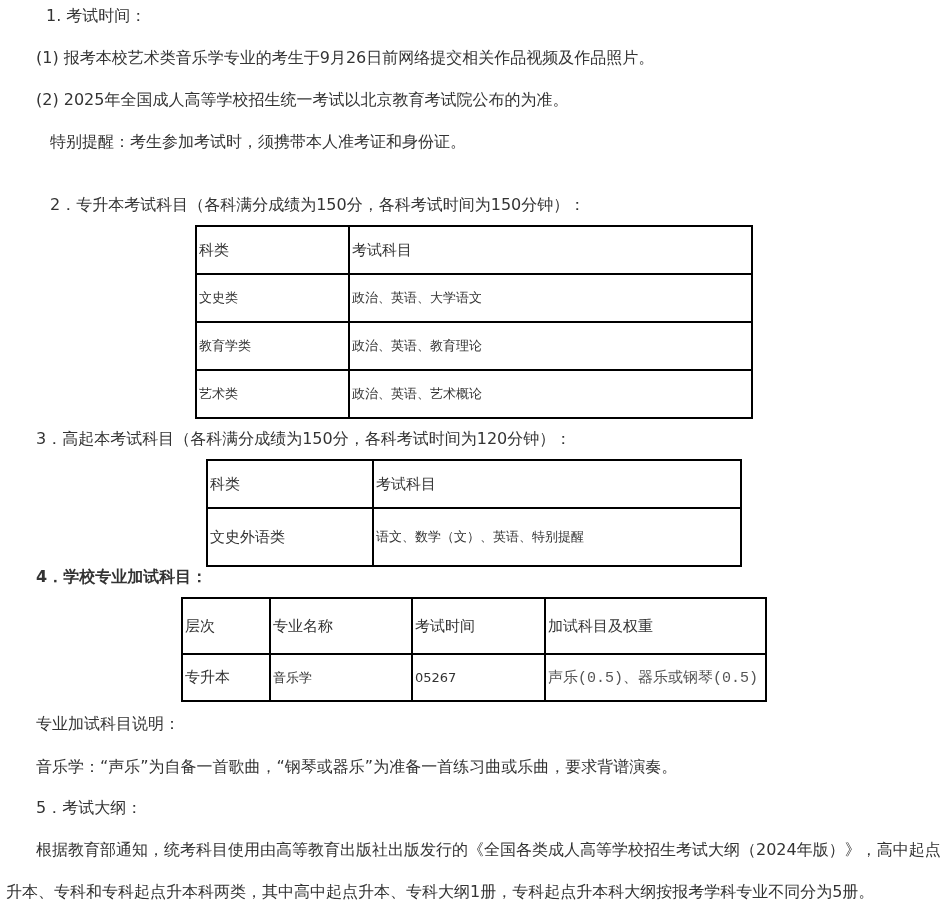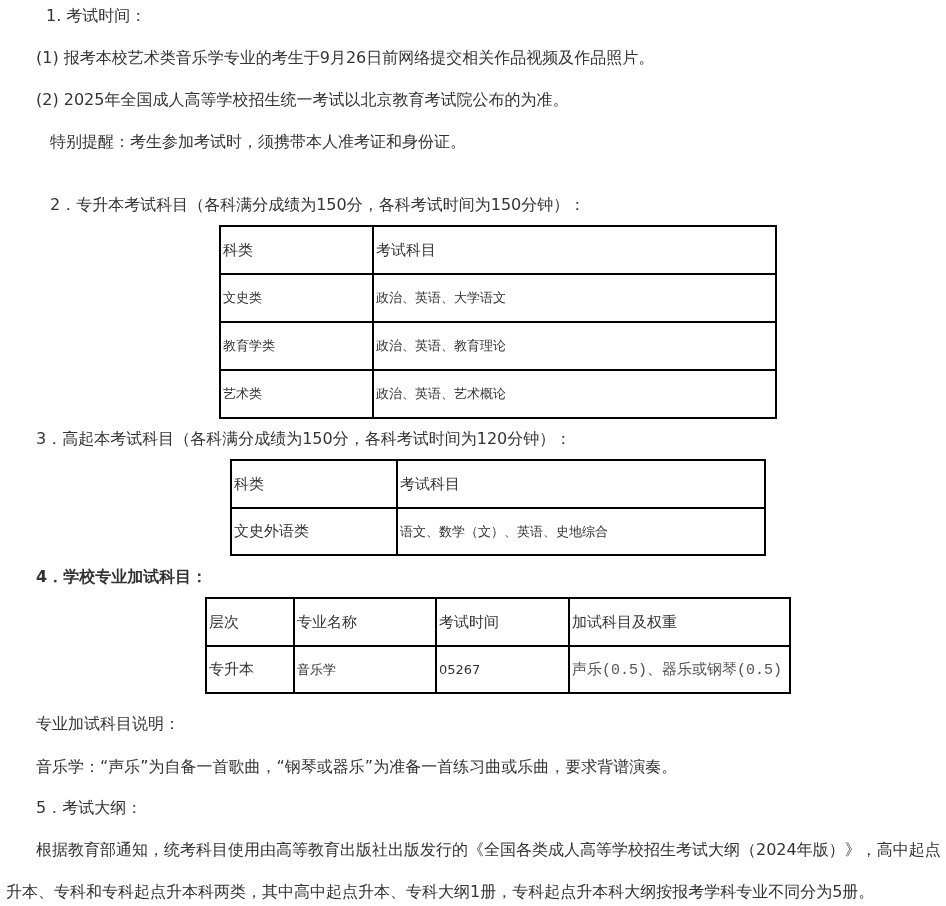--- a/index.html
+++ b/index.html
@@ -3,21 +3,21 @@
 <meta charset="utf-8">
 <style>
   html, body { margin: 0; padding: 0; background: #ffffff; }
   body {
     width: 946px; height: 906px; overflow: hidden; position: relative;
     font-family: "DejaVu Sans", "Liberation Sans", sans-serif;
     color: #333333;
   }
   .line { position: absolute; font-size: 16px; line-height: 20px; white-space: nowrap; color: #333; }
   table.exam {
-    position: absolute; border-collapse: collapse; table-layout: fixed; margin-left: 24px;
+    position: absolute; border-collapse: collapse; table-layout: fixed;
   }
   table.exam td {
     border: 2px solid #000; padding: 0 0 0 2px; vertical-align: middle;
     font-size: 15px; color: #333; white-space: nowrap; overflow: hidden;
   }
   table.exam td.small { font-size: 13px; }
   table.exam td.serif { font-family: Liberation Mono, monospace; font-size: 15px; color: #555; border-radius: 7px; }
 </style>
 </head>
 <body>
@@ -62,39 +62,39 @@
   <table class="exam" style="left:206px; top:459px; width:536px;">
     <colgroup>
         <col style="width:166px">
         <col>
       </colgroup>
     <tbody>
         <tr style="height:48px">
       <td>科类</td>
       <td>考试科目</td>
     </tr>
-    <tr style="height:47px">
+    <tr style="height:58px">
       <td>文史外语类</td>
-      <td class="small">语文、数学（文）、英语、史地综合</td>
+      <td class="small">语文、数学（文）、英语、特别提醒</td>
     </tr>
   </tbody>
     </table>
 </div>
 
 <div>
   <div class="line" style="left:36px; top:567px;font-weight:bold;">4．学校专业加试科目：</div>
   <table class="exam" style="left:181px; top:597px; width:586px;">
     <colgroup>
         <col style="width:88px">
         <col style="width:142px">
         <col style="width:133px">
         <col>
       </colgroup>
     <tbody>
-        <tr style="height:48px">
+        <tr style="height:56px">
       <td>层次</td>
       <td>专业名称</td>
       <td>考试时间</td>
       <td>加试科目及权重</td>
     </tr>
     <tr style="height:47px">
       <td>专升本</td>
       <td class="small">音乐学</td>
       <td class="small">05267</td>
       <td class="serif">声乐(0.5)、器乐或钢琴(0.5)</td>

